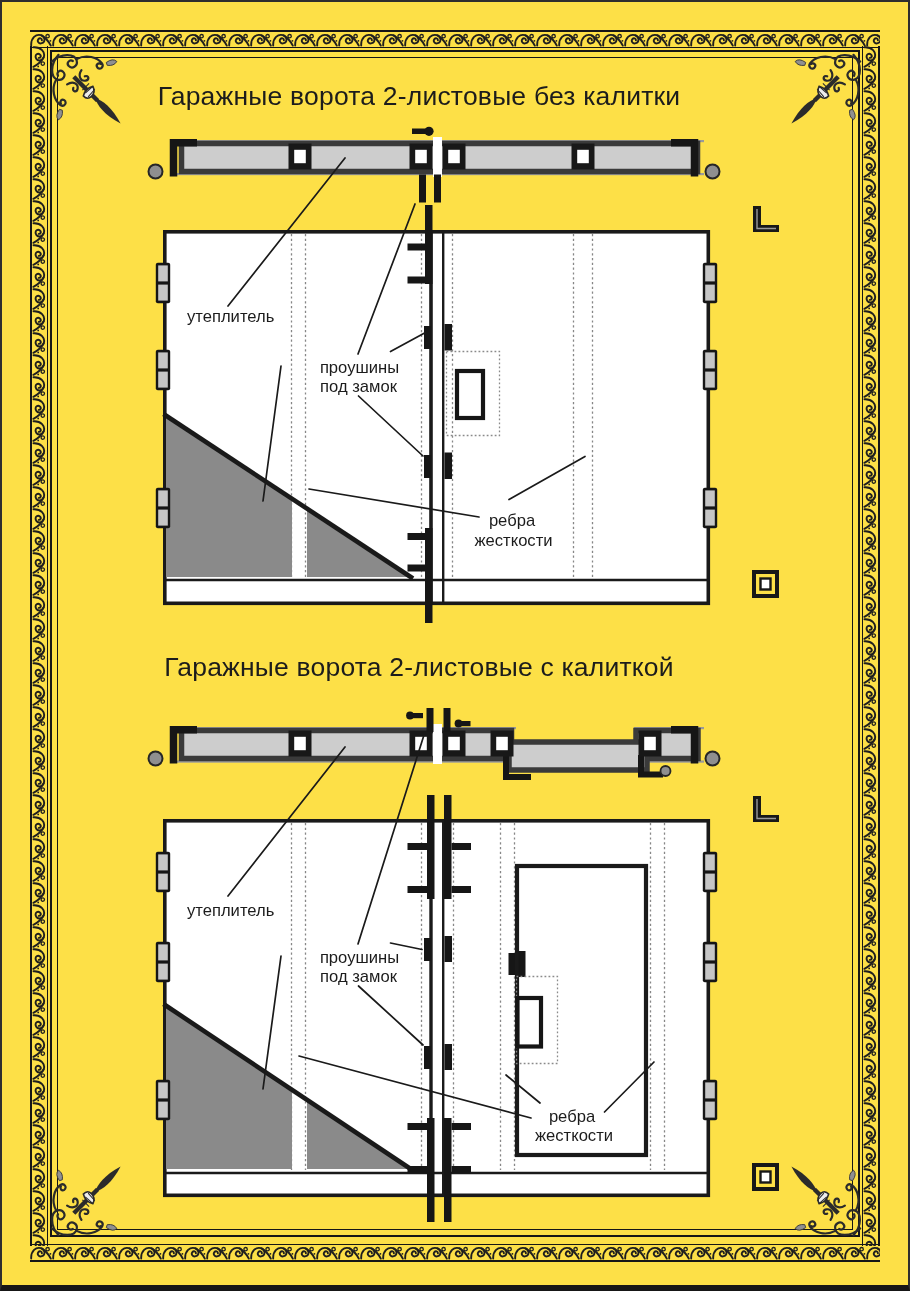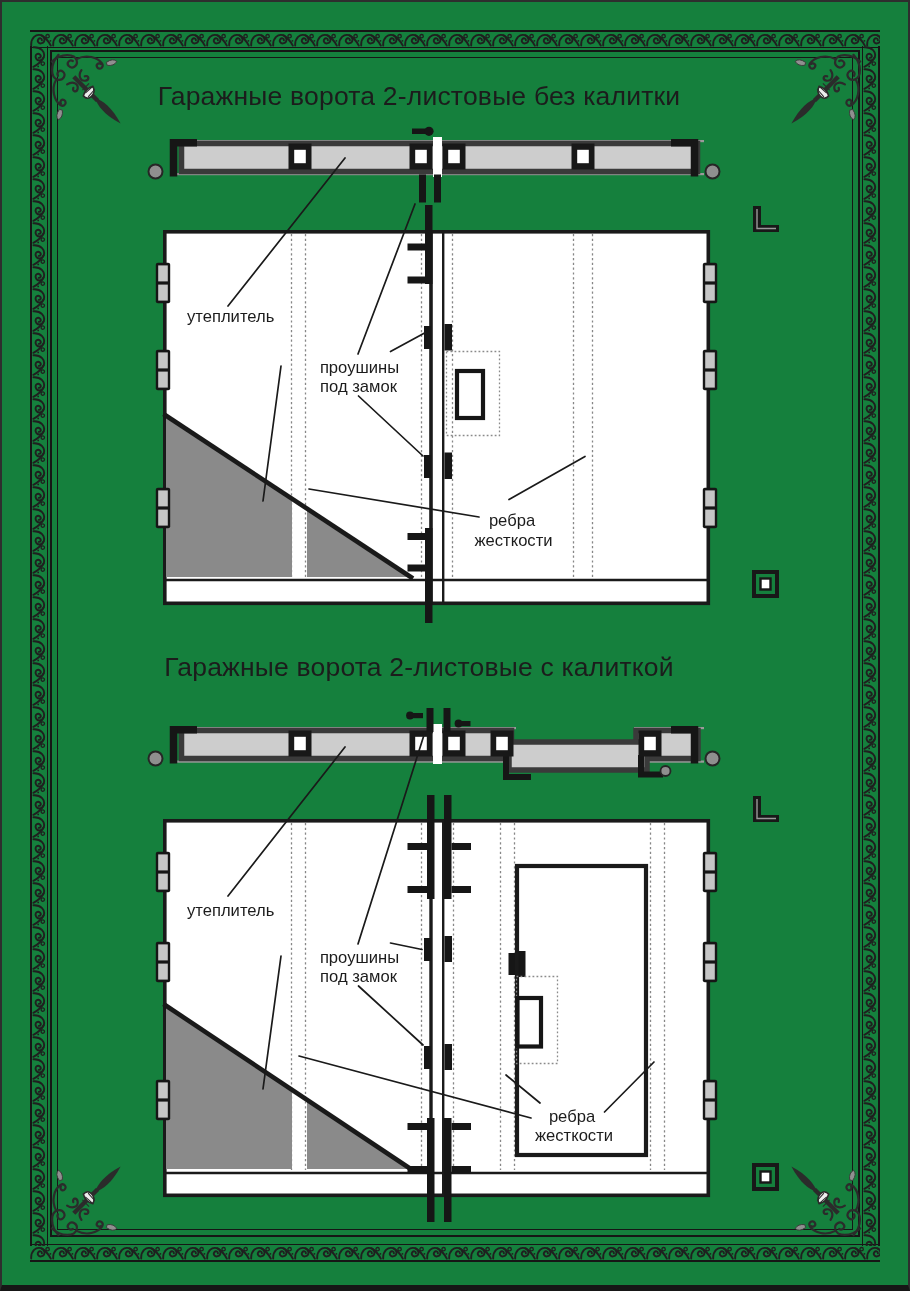--- a/index.html
+++ b/index.html
@@ -1,16 +1,16 @@
 <!DOCTYPE html>
 <html><head>
 <meta charset="utf-8">
 <style>
   html,body{margin:0;padding:0;background:#e6e6e6;font-family:"Liberation Sans",sans-serif;}
-  .page{position:relative;width:910px;height:1291px;background:#15803d;box-sizing:border-box;
+  .page{position:relative;width:910px;height:1291px;background:#fde047;box-sizing:border-box;
         border:2px solid #2e2e2e;border-bottom:6px solid #161616;overflow:hidden;}
   .strip{position:absolute;}
   .strip svg{display:block;}
   .strip-top   {left:28px;top:28px;   border-top:2.6px solid #161616;border-bottom:1.6px solid #161616;}
   .strip-bottom{left:28px;bottom:23px;border-bottom:2.6px solid #161616;border-top:1.6px solid #161616;}
   .strip-left  {left:28px;top:44px;   border-left:2.6px solid #161616;border-right:1.6px solid #161616;}
   .strip-right {right:28px;top:44px;  border-right:2.6px solid #161616;border-left:1.6px solid #161616;}
   .frame-a{position:absolute;inset:48px;border:2.5px solid #161616;pointer-events:none;}
   .frame-b{position:absolute;inset:55px;border:1.3px solid #161616;pointer-events:none;}
   .corner{position:absolute;width:86px;height:86px;}

